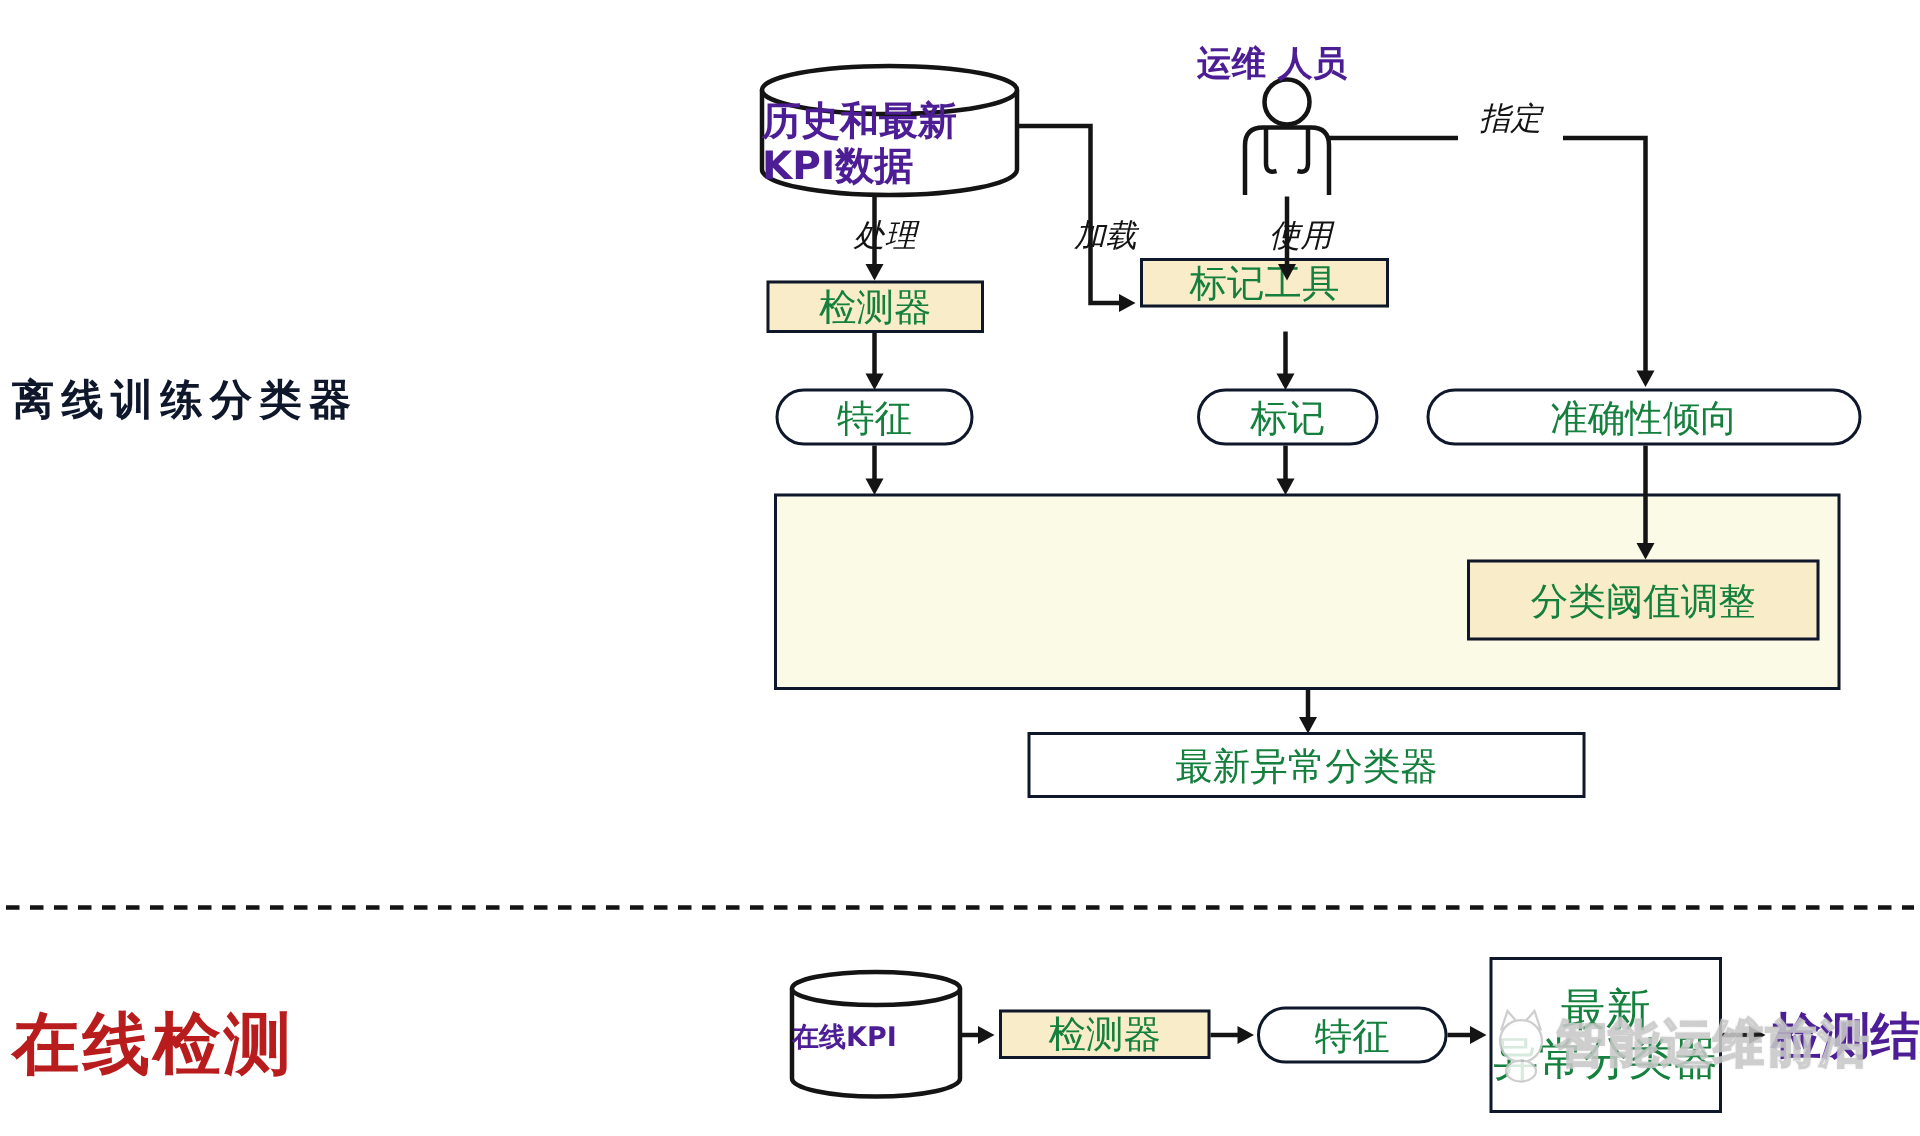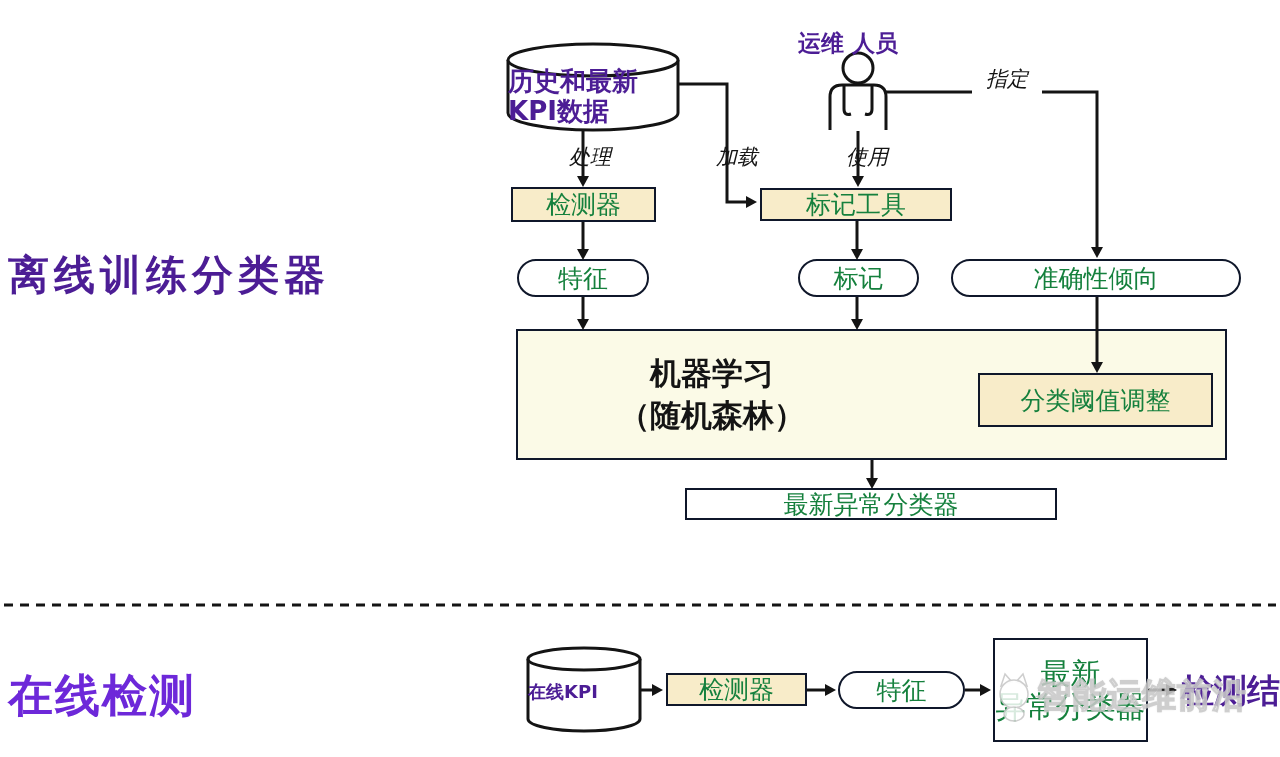--- a/index.html
+++ b/index.html
@@ -60,22 +60,22 @@
     text-align: center;
     background: #ffffff;
     padding: 0 4px;
   }
   .section-label {
     position: absolute;
     z-index: 1;
     font-weight: 700;
     white-space: nowrap;
   }
-  #offline-label { left: 8px;  top: 248px; font-size: 41px; letter-spacing: 5px; color: #4c1d95; }
-  #online-label  { left: 8px;  top: 666px; font-size: 45px; letter-spacing: 2px; color: #6d28d9; }
+  #offline-label { left: 8px;  top: 248px; font-size: 28px; letter-spacing: 5px; color: #0f172a; }
+  #online-label  { left: 8px;  top: 666px; font-size: 45px; letter-spacing: 2px; color: #b91c1c; }
 
   .watermark {
     position: absolute;
     z-index: 5;
     left: 993px; top: 670px;
     display: flex;
     align-items: center;
     opacity: 0.88;
   }
   .watermark-text {
@@ -121,34 +121,30 @@
     <div>KPI数据</div>
   </div>
   <div class="node-text" style="left:798px; top:28px; width:120px; font-size:23px;">运维 人员</div>
 
   <div class="edge-label" style="left:558px; top:143px; width:64px;">处理</div>
   <div class="edge-label" style="left:706px; top:143px; width:62px;">加载</div>
   <div class="edge-label" style="left:837px; top:143px; width:60px;">使用</div>
   <div class="edge-label" style="left:977px; top:65px; width:60px;">指定</div>
 
   <div class="box tan" style="left:511px; top:187px; width:145px; height:35px;">检测器</div>
-  <div class="box tan" style="left:760px; top:188px; width:192px; height:33px;">标记工具</div>
+  <div class="box tan" style="left:760px; top:172px; width:166px; height:33px;">标记工具</div>
 
   <div class="box pill" style="left:517px; top:259px; width:132px; height:38px;">特征</div>
   <div class="box pill" style="left:951px; top:259px; width:290px; height:38px;">准确性倾向</div>
   <div class="box pill" style="left:798px; top:259px; width:121px; height:38px;">标记</div>
 
   <div class="box ml-box" style="left:516px; top:329px; width:711px; height:131px;"></div>
-  <div class="ml-text" style="left:516px; top:352px; width:392px;">
-    <div>机器学习</div>
-    <div>（随机森林）</div>
-  </div>
   <div class="box tan" style="left:978px; top:373px; width:235px; height:54px;">分类阈值调整</div>
 
-  <div class="box" style="left:685px; top:488px; width:372px; height:32px;">最新异常分类器</div>
+  <div class="box" style="left:685px; top:488px; width:372px; height:44px;">最新异常分类器</div>
 
   <div class="node-text" style="left:528px; top:677px; width:112px; font-size:18px;">在线KPI</div>
   <div class="box tan" style="left:666px; top:673px; width:141px; height:33px;">检测器</div>
   <div class="box pill" style="left:838px; top:671px; width:127px; height:38px;">特征</div>
   <div class="box" style="left:993px; top:638px; width:155px; height:104px; flex-direction:column; line-height:33px; font-size:30px;">
     <div>最新</div>
     <div>异常分类器</div>
   </div>
   <div class="node-text" style="left:1181px; top:676px; width:100px; font-size:33px; white-space:nowrap;">检测结果</div>
 

